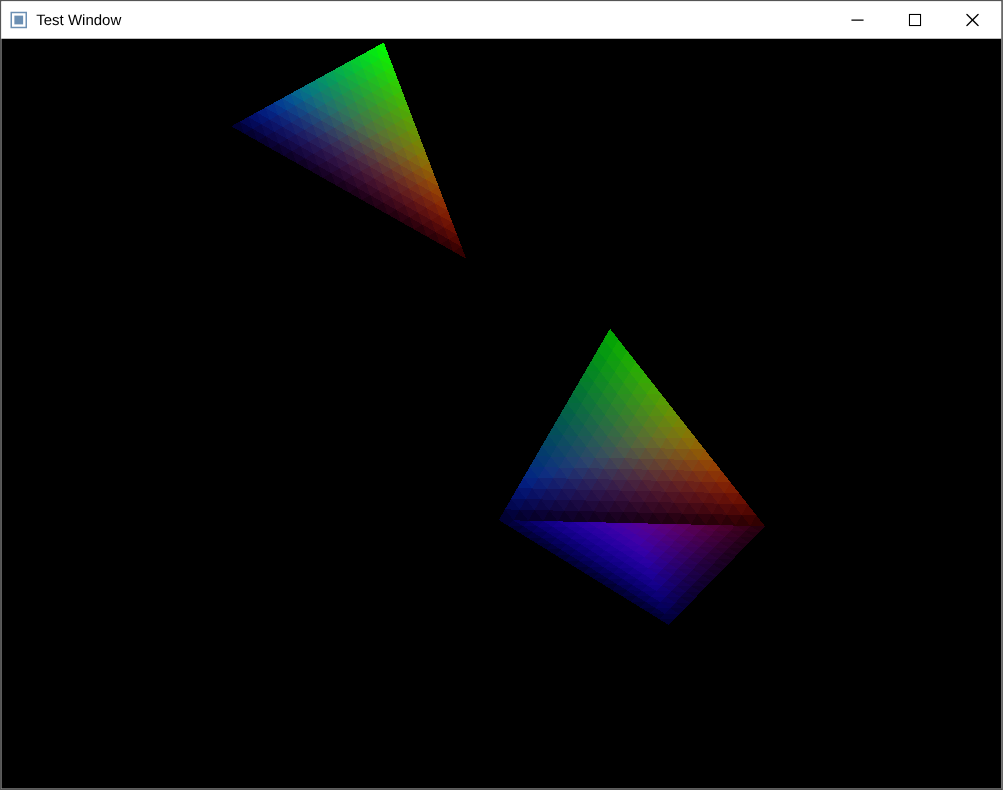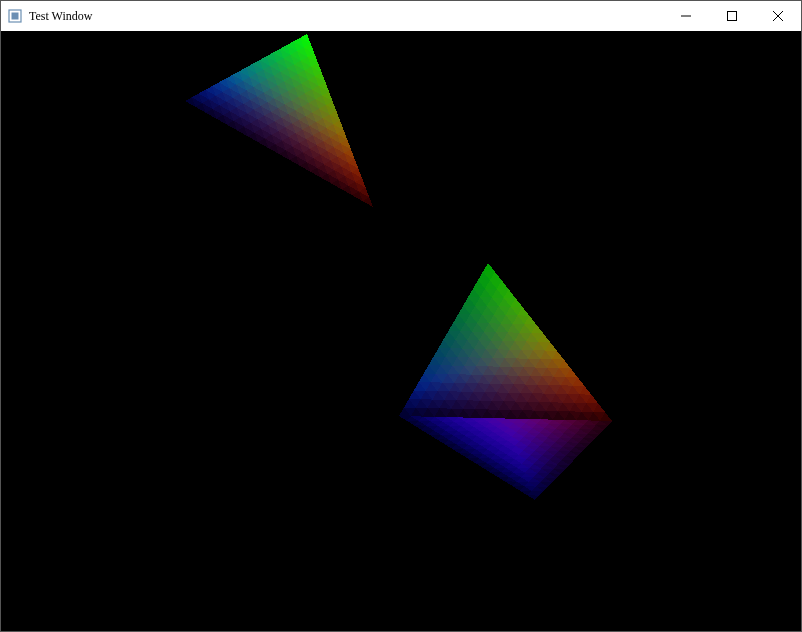--- a/index.html
+++ b/index.html
@@ -18,21 +18,20 @@
       display: flex;
       align-items: center;
       justify-content: space-between;
       padding-left: 6px;
       user-select: none;
     }
     .titlebar .left {
       display: flex;
       align-items: center;
       gap: 6px;
-      font-family: Liberation Serif, serif;
     }
     .window-icon {
       width: 16px;
       height: 16px;
       display: flex;
       align-items: center;
       justify-content: center;
     }
     .titlebar .title {
       color: #000;

